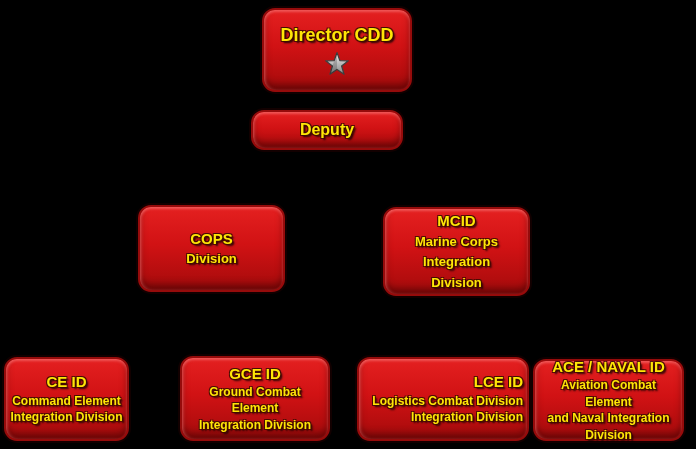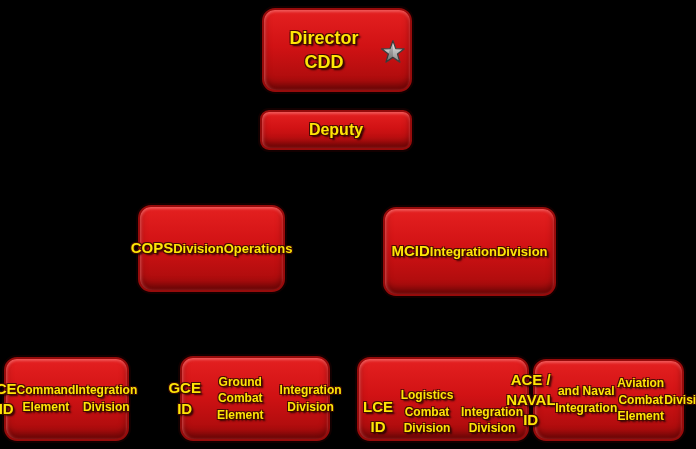--- a/index.html
+++ b/index.html
@@ -21,21 +21,21 @@
     background: linear-gradient(180deg, #e42020 0%, #d11214 45%, #b30d0e 82%, #9c0b0b 100%);
     border: 2px solid #960b0b;
     border-radius: 13px;
     box-shadow:
       0 0 0 2px #120000,
       3px 4px 3px rgba(0,0,0,0.9),
       inset 0 2px 3px rgba(255,130,130,0.55),
       inset 2px 0 3px rgba(255,120,120,0.30),
       inset 0 -5px 7px rgba(55,0,0,0.55);
     display: flex;
-    flex-direction: row;
+    flex-direction: column;
     align-items: center;
     justify-content: center;
     text-align: center;
     color: #ffe606;
     font-weight: bold;
     padding: 2px 4px;
   }
   .title {
     text-shadow:
       -1px -1px 0 rgba(62,12,0,0.85),
@@ -55,25 +55,25 @@
   }
   .t-xl { font-size: 18px; }
   .t-lg { font-size: 16px; }
   .t-md { font-size: 15px; }
   .l-md { font-size: 13px; line-height: 1.5; }
   .l-sm { font-size: 12px; line-height: 1.38; }
   .star { margin-top: 3px; }
 
   
   .n-director { left: 262px; top: 8px;   width: 150px; height: 84px; }
-  .n-deputy   { left: 260px; top: 110px; width: 152px; height: 40px; border-radius: 9px; }
+  .n-deputy   { left: 251px; top: 110px; width: 152px; height: 40px; }
   .n-cops     { left: 138px; top: 205px; width: 147px; height: 87px; }
-  .n-mcid     { left: 383px; top: 207px; width: 173px; height: 89px; }
+  .n-mcid     { left: 383px; top: 207px; width: 147px; height: 89px; justify-content: space-between; }
   .n-ceid     { left: 4px;   top: 357px; width: 125px; height: 84px; }
-  .n-gceid    { left: 180px; top: 356px; width: 150px; height: 85px; gap: 16px; }
+  .n-gceid    { left: 180px; top: 356px; width: 150px; height: 85px; }
   .n-lceid    { left: 357px; top: 357px; width: 172px; height: 84px; align-items: flex-end; }
   .n-ace      { left: 533px; top: 359px; width: 151px; height: 82px; align-items: center; }
 </style>
 </head>
 <body>
 
 <div class="canvas">
 
   <div class="node n-director">
     <div class="title t-xl">Director CDD</div>
@@ -90,25 +90,25 @@
     </svg>
   </div>
 
   <div class="node n-deputy">
     <div class="title t-lg">Deputy</div>
   </div>
 
   <div class="node n-cops">
     <div class="title t-md">COPS</div>
     <div class="line l-md">Division</div>
-    <div class="line l-md">Operations</div>
   </div>
 
   <div class="node n-mcid">
     <div class="title t-md">MCID</div>
+    <div class="line l-md">Marine Corps</div>
     <div class="line l-md">Integration</div>
     <div class="line l-md">Division</div>
   </div>
 
   <div class="node n-ceid">
     <div class="title t-md">CE ID</div>
     <div class="line l-sm">Command Element</div>
     <div class="line l-sm">Integration Division</div>
   </div>
 
@@ -119,18 +119,18 @@
   </div>
 
   <div class="node n-lceid">
     <div class="title t-md">LCE ID</div>
     <div class="line l-sm">Logistics Combat  Division</div>
     <div class="line l-sm">Integration Division</div>
   </div>
 
   <div class="node n-ace">
     <div class="title t-md">ACE / NAVAL ID</div>
+    <div class="line l-sm">Aviation Combat Element</div>
     <div class="line l-sm">and  Naval Integration</div>
-    <div class="line l-sm">Aviation Combat Element</div>
     <div class="line l-sm">Division</div>
   </div>
 
 </div>
 
 </body></html>

